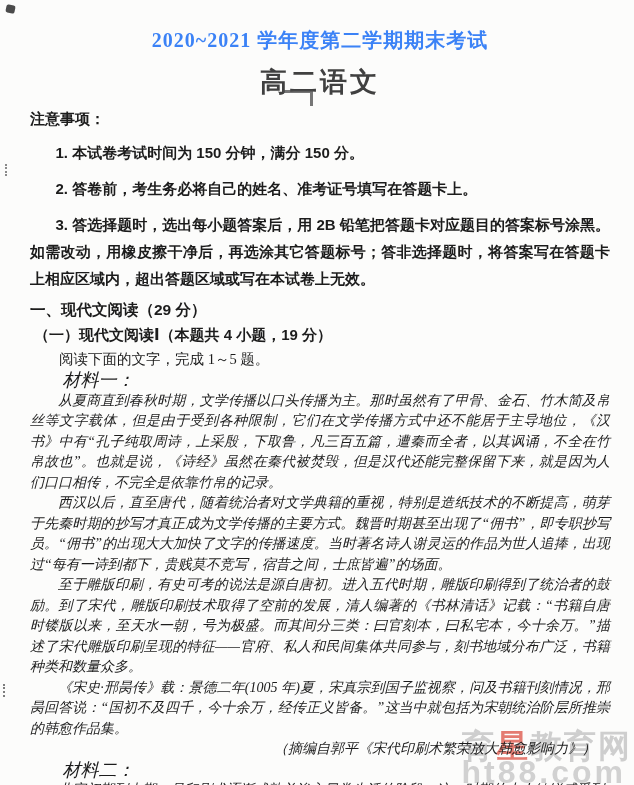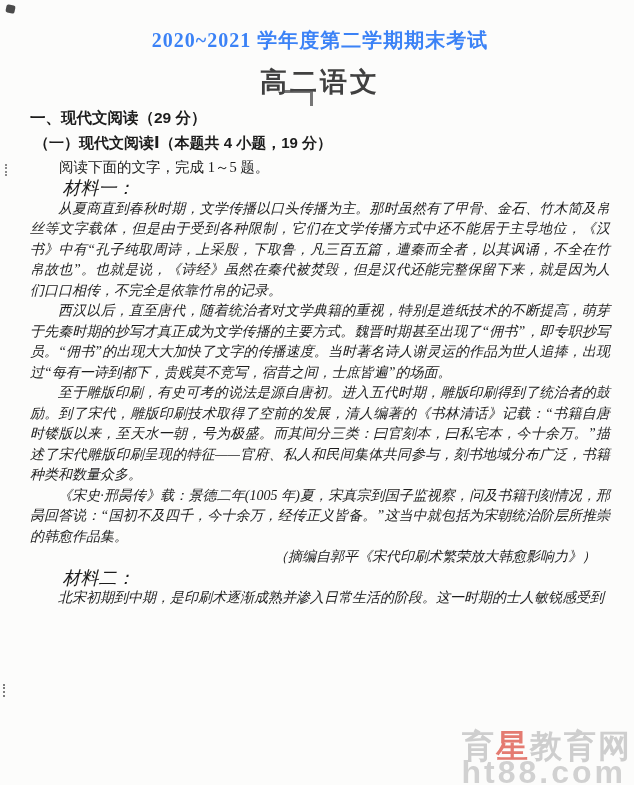--- a/index.html
+++ b/index.html
@@ -120,20 +120,26 @@
   <div class="edge-dots-2"></div>
 
   <div class="watermark">
     <div class="wm-line1"><span class="wm-base" style="color: rgb(199, 199, 199);">育</span><span class="wm-accent" style="color: rgb(224, 101, 90);">星</span><span class="wm-base" style="color: rgb(199, 199, 199);">教育网</span></div>
     <div class="wm-line2" style="color: rgb(199, 199, 199);">ht88.com</div>
   </div>
 
   <h1 class="exam-session">2020~2021 学年度第二学期期末考试</h1>
   <h2 class="subject">高二语文</h2>
 
+  <div>
+    <p class="notice-head">注意事项：</p>
+    <p class="n-item">1. 本试卷考试时间为 150 分钟，满分 150 分。</p>
+    <p class="n-item">2. 答卷前，考生务必将自己的姓名、准考证号填写在答题卡上。</p>
+    <p class="n-item">3. 答选择题时，选出每小题答案后，用 2B 铅笔把答题卡对应题目的答案标号涂黑。如需改动，用橡皮擦干净后，再选涂其它答题标号；答非选择题时，将答案写在答题卡上相应区域内，超出答题区域或写在本试卷上无效。</p>
+  </div>
 
   <p class="part-head">一、现代文阅读（29 分）</p>
   <p class="sub-head">（一）现代文阅读Ⅰ（本题共 4 小题，19 分）</p>
   <p class="instruction">阅读下面的文字，完成 1～5 题。</p>
 
   <div>
     <p class="mat-label">材料一：</p>
     <p class="body-p">从夏商直到春秋时期，文学传播以口头传播为主。那时虽然有了甲骨、金石、竹木简及帛丝等文字载体，但是由于受到各种限制，它们在文学传播方式中还不能居于主导地位，《汉书》中有“孔子纯取周诗，上采殷，下取鲁，凡三百五篇，遭秦而全者，以其讽诵，不全在竹帛故也”。也就是说，《诗经》虽然在秦代被焚毁，但是汉代还能完整保留下来，就是因为人们口口相传，不完全是依靠竹帛的记录。</p>
     <p class="body-p">西汉以后，直至唐代，随着统治者对文学典籍的重视，特别是造纸技术的不断提高，萌芽于先秦时期的抄写才真正成为文学传播的主要方式。魏晋时期甚至出现了“佣书”，即专职抄写员。“佣书”的出现大大加快了文字的传播速度。当时著名诗人谢灵运的作品为世人追捧，出现过“每有一诗到都下，贵贱莫不竞写，宿昔之间，士庶皆遍”的场面。</p>
     <p class="body-p">至于雕版印刷，有史可考的说法是源自唐初。进入五代时期，雕版印刷得到了统治者的鼓励。到了宋代，雕版印刷技术取得了空前的发展，清人编著的《书林清话》记载：“书籍自唐时镂版以来，至天水一朝，号为极盛。而其间分三类：曰官刻本，曰私宅本，今十余万。”描述了宋代雕版印刷呈现的特征——官府、私人和民间集体共同参与，刻书地域分布广泛，书籍种类和数量众多。</p>

